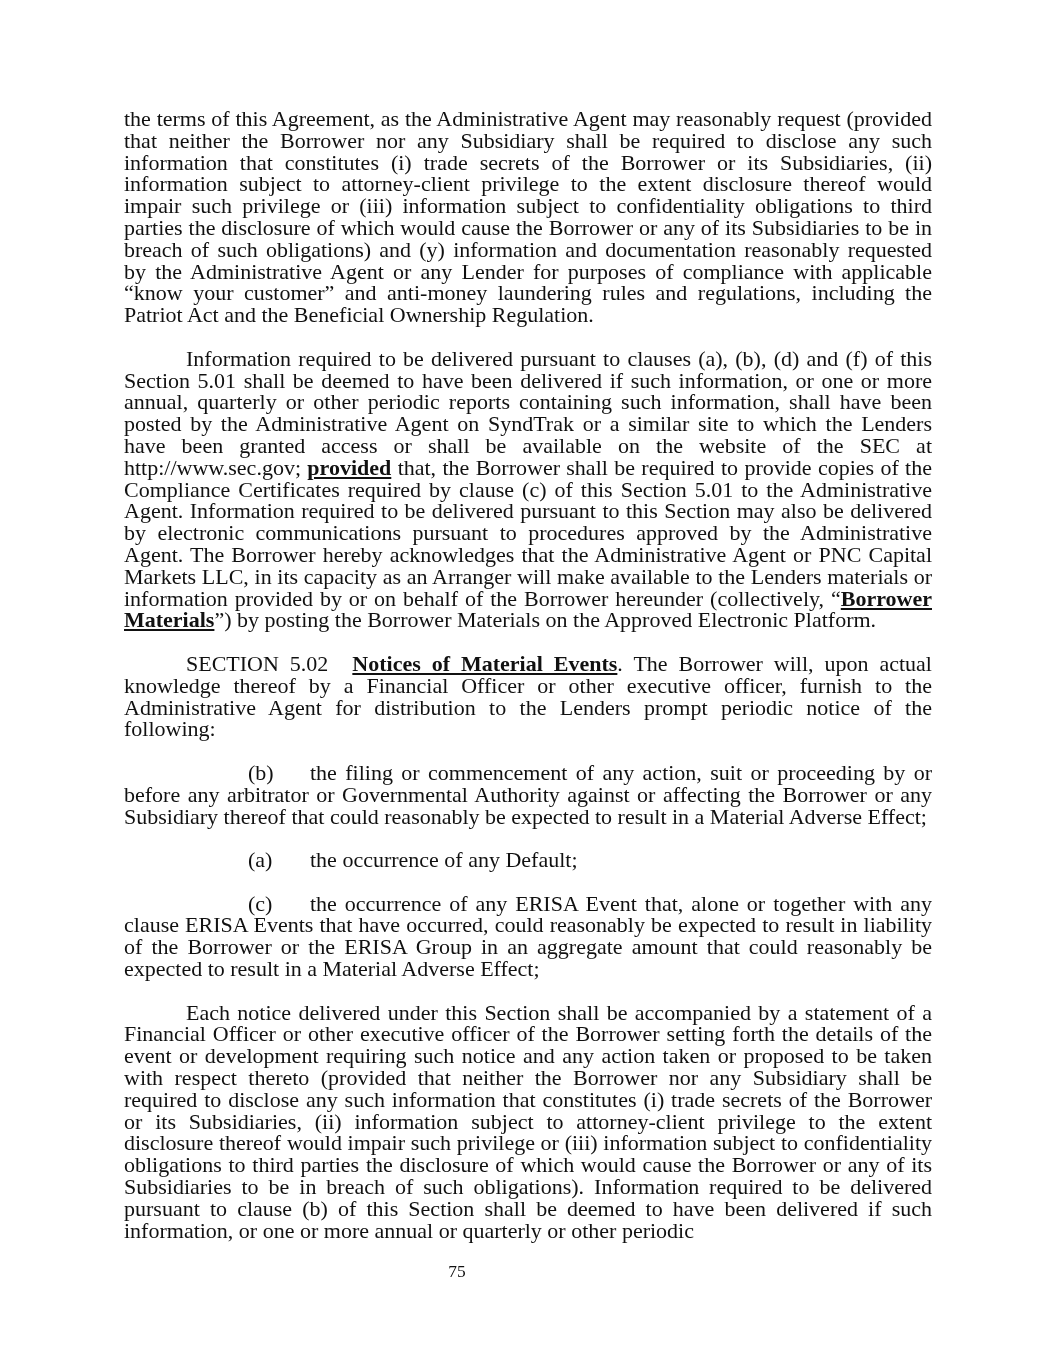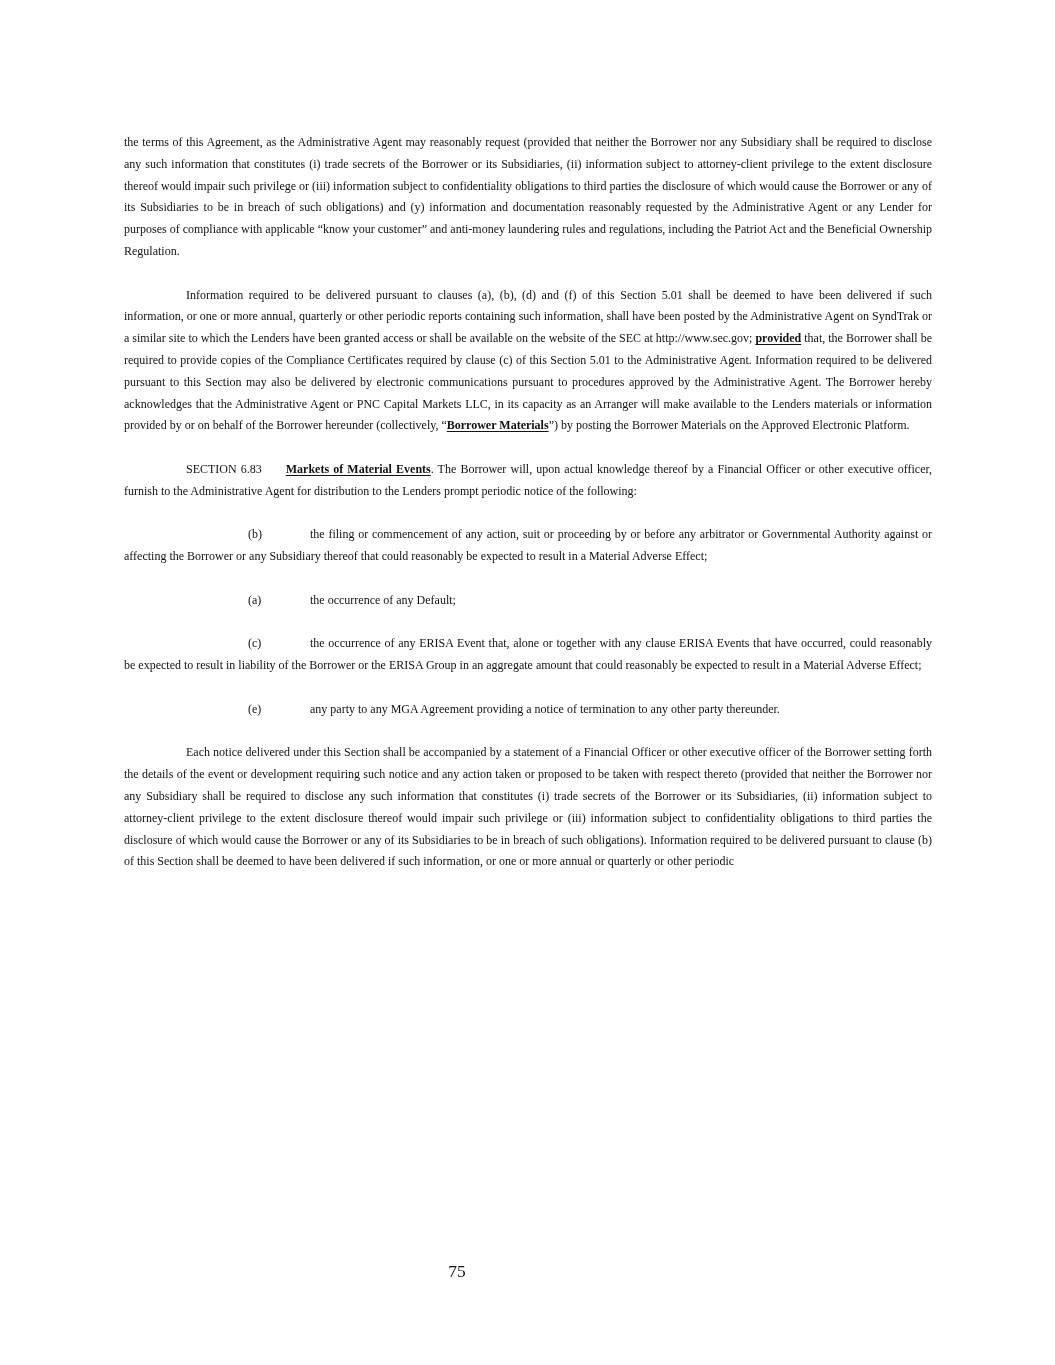--- a/index.html
+++ b/index.html
@@ -2,49 +2,48 @@
 <html><head>
 <meta charset="utf-8">
 <style>
   html, body { margin: 0; padding: 0; background: #ffffff; }
   body {
     width: 1055px; height: 1365px; position: relative; overflow: hidden;
     font-family: "Liberation Serif", "DejaVu Serif", serif;
     color: #111111;
   }
   .page {
-    position: absolute; left: 124px; top: 132px; width: 808px;
-    font-size: 12px; line-height: 21.8px;
+    position: absolute; left: 124px; top: 108px; width: 808px;
+    font-size: 22px; line-height: 21.8px;
   }
   p { margin: 0 0 21.8px 0; text-align: justify; }
   .indent { text-indent: 62px; }
   .clause { text-indent: 124px; }
   .clause .label { display: inline-block; text-indent: 0; width: 62px; }
   .tab { display: inline-block; width: 24px; }
   u { text-decoration: underline; text-underline-offset: 2px; font-weight: bold; }
   .pagenum {
     position: absolute; left: 0; width: 914px; top: 1261px; text-align: center;
     font-size: 17.4px; line-height: 21.8px;
   }
 </style>
 </head>
 <body>
 
 <div class="page">
   <p>the terms of this Agreement, as the Administrative Agent may reasonably request (provided that neither the Borrower nor any Subsidiary shall be required to disclose any such information that constitutes (i) trade secrets of the Borrower or its Subsidiaries, (ii) information subject to attorney-client privilege to the extent disclosure thereof would impair such privilege or (iii) information subject to confidentiality obligations to third parties the disclosure of which would cause the Borrower or any of its Subsidiaries to be in breach of such obligations) and (y) information and documentation reasonably requested by the Administrative Agent or any Lender for purposes of compliance with applicable “know your customer” and anti-money laundering rules and regulations, including the Patriot Act and the Beneficial Ownership Regulation.</p>
 
   <p class="indent"><span>Information required to be delivered pursuant to clauses (a), (b), (d) and (f) of this Section 5.01 shall be deemed to have been delivered if such information, or one or more annual, quarterly or other periodic reports containing such information, shall have been posted by the Administrative Agent on SyndTrak or a similar site to which the Lenders have been granted access or shall be available on the website of the SEC at http://www.sec.gov; </span><u>provided</u><span> that, the Borrower shall be required to provide copies of the Compliance Certificates required by clause (c) of this Section 5.01 to the Administrative Agent. Information required to be delivered pursuant to this Section may also be delivered by electronic communications pursuant to procedures approved by the Administrative Agent.  The Borrower hereby acknowledges that the Administrative Agent or PNC Capital Markets LLC, in its capacity as an Arranger will make available to the Lenders materials or information provided by or on behalf of the Borrower hereunder (collectively, “</span><u>Borrower Materials</u><span>”) by posting the Borrower Materials on the Approved Electronic Platform.</span></p>
 
-  <p class="indent"><span>SECTION 6.83</span><span class="tab"></span><u>Markets of Material Events</u><span>.  The Borrower will, upon actual knowledge thereof by a Financial Officer or other executive officer, furnish to the Administrative Agent for distribution to the Lenders prompt periodic notice of the following:</span></p>
+  <p class="indent"><span>SECTION 5.02</span><span class="tab"></span><u>Notices of Material Events</u><span>.  The Borrower will, upon actual knowledge thereof by a Financial Officer or other executive officer, furnish to the Administrative Agent for distribution to the Lenders prompt periodic notice of the following:</span></p>
 
   <p class="clause"><span class="label">(b)</span><span>the filing or commencement of any action, suit or proceeding by or before any arbitrator or Governmental Authority against or affecting the Borrower or any Subsidiary thereof that could reasonably be expected to result in a Material Adverse Effect;</span></p>
 
   <p class="clause"><span class="label">(a)</span><span>the occurrence of any Default;</span></p>
 
   <p class="clause"><span class="label">(c)</span><span>the occurrence of any ERISA Event that, alone or together with any clause ERISA Events that have occurred, could reasonably be expected to result in liability of the Borrower or the ERISA Group in an aggregate amount that could reasonably be expected to result in a Material Adverse Effect;</span></p>
 
 
-  <p class="clause"><span class="label">(e)</span><span>any party to any MGA Agreement providing a notice of termination to any other party thereunder.</span></p>
 
   <p class="indent">Each notice delivered under this Section shall be accompanied by a statement of a Financial Officer or other executive officer of the Borrower setting forth the details of the event or development requiring such notice and any action taken or proposed to be taken with respect thereto (provided that neither the Borrower nor any Subsidiary shall be required to disclose any such information that constitutes (i) trade secrets of the Borrower or its Subsidiaries, (ii) information subject to attorney-client privilege to the extent disclosure thereof would impair such privilege or (iii) information subject to confidentiality obligations to third parties the disclosure of which would cause the Borrower or any of its Subsidiaries to be in breach of such obligations).  Information required to be delivered pursuant to clause (b) of this Section shall be deemed to have been delivered if such information, or one or more annual or quarterly or other periodic</p>
 </div>
 
 <div class="pagenum">75</div>
 
 </body></html>

